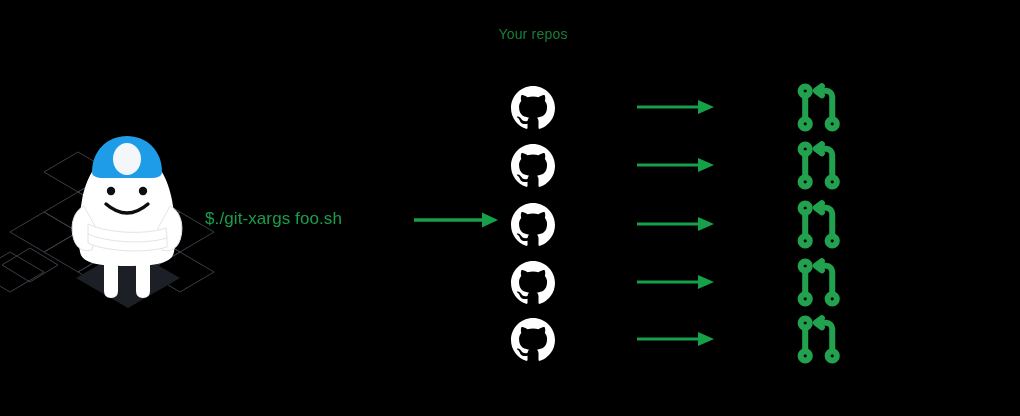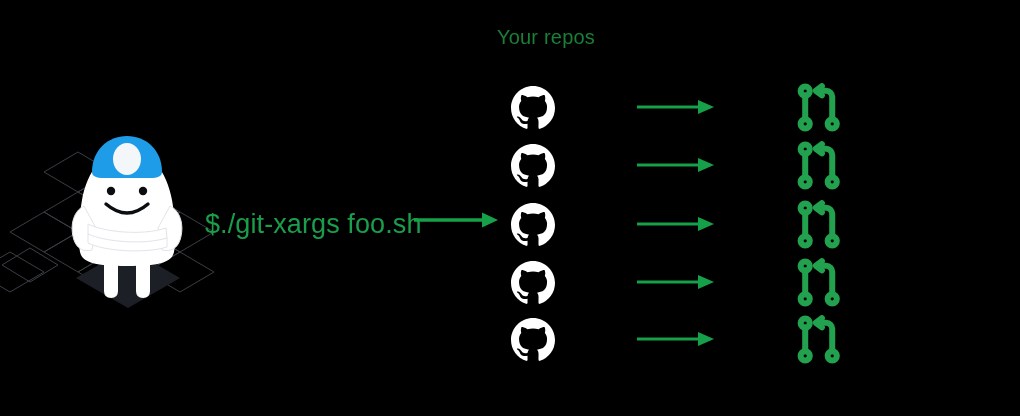--- a/index.html
+++ b/index.html
@@ -13,37 +13,36 @@
     height: 416px;
     background: #000000;
     overflow: hidden;
     font-family: "Liberation Sans", sans-serif;
   }
 
   
   .col-header {
     position: absolute;
     color: #1a7f37;
-    font-size: 20px;
+    font-size: 14px;
     font-weight: 400;
     letter-spacing: 0.2px;
     white-space: nowrap;
     transform: translateX(-50%);
-    margin-left: 13px;
   }
   #hdr-repos  { left: 533px; top: 26px; }
   #hdr-prs    { left: 836px; top: 26px; }
 
   
   #command-text {
     position: absolute;
     left: 205px;
     top: 209px;
     color: #1a9e4b;
-    font-size: 27px;
+    font-size: 17px;
     font-weight: 400;
     white-space: nowrap;
     letter-spacing: 0.1px;
   }
 
   
   #mascot-group {
     position: absolute;
     left: 0px;
     top: 128px;

